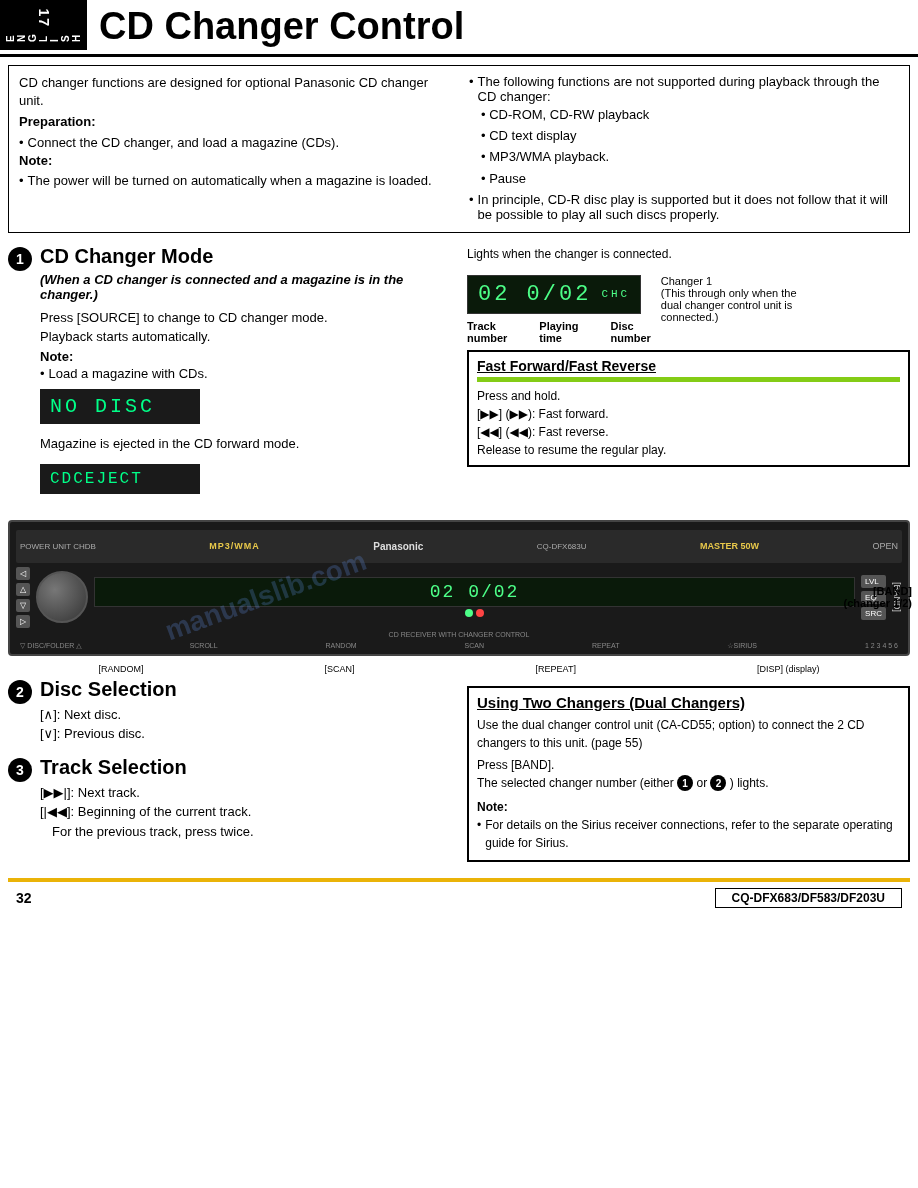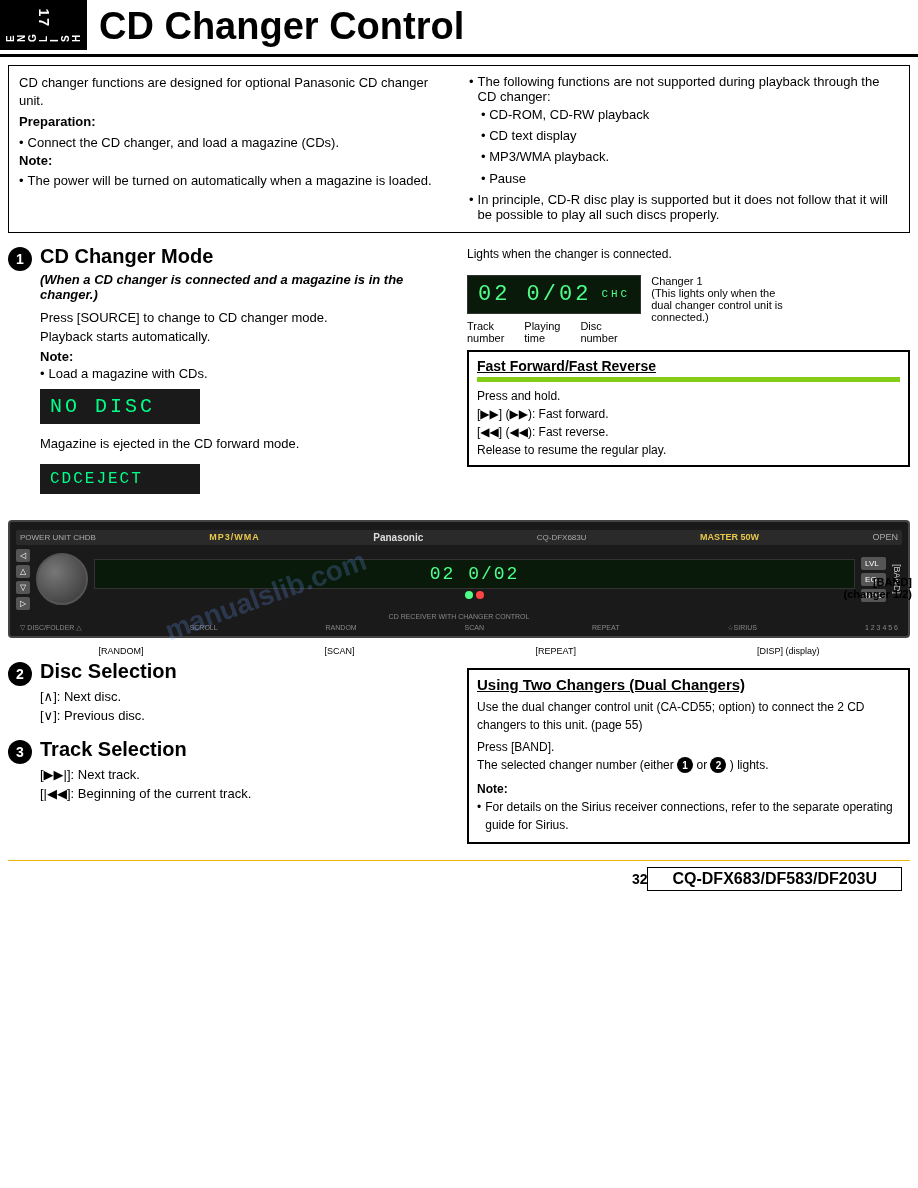--- a/index.html
+++ b/index.html
@@ -140,21 +140,21 @@
       margin: 8px 0;
       position: relative;
     }
     .cd-unit-top {
       background: #2a2a2a;
       color: #aaa;
       font-size: 8px;
       display: flex;
       align-items: center;
       justify-content: space-between;
-      padding: 2px 4px;
+      padding: 11px 4px;
       border-radius: 2px;
       margin-bottom: 4px;
     }
     .cd-unit-label {
       color: #e8c84a;
       font-size: 9px;
       font-weight: bold;
       letter-spacing: 1px;
     }
     .cd-unit-middle {
@@ -230,23 +230,24 @@
       width: fit-content;
     }
     .changer-display-small {
       font-size: 11px;
       color: #4dff88;
       margin-left: 4px;
       line-height: 1;
     }
     .display-labels {
       display: flex;
-      gap: 20px;
+      gap: 32px;
       font-size: 11px;
       margin-top: 2px;
+      font-weight: bold;
     }
 
     
     .ff-box {
       border: 2px solid #000;
       padding: 6px 8px;
       margin-bottom: 8px;
       margin-top: 4px;
     }
     .ff-title {
@@ -277,32 +278,32 @@
     .bottom-sections {
       display: flex;
       gap: 16px;
       margin-top: 0;
     }
     .bottom-left { flex: 1; }
     .bottom-right { flex: 1; }
 
     
     .footer {
-      border-top: 1px solid #eab308;
+      border-top: 4px solid #eab308;
       margin-top: 16px;
       padding: 6px 8px;
       display: flex;
-      justify-content: flex-end;
+      justify-content: space-between;
       align-items: center;
     }
     .footer-model {
       font-weight: bold;
-      font-size: 16px;
+      font-size: 12px;
       border: 1px solid #000;
-      padding: 2px 24px;
+      padding: 2px 16px;
     }
     .footer-page { font-size: 14px; font-weight: bold; }
 
     .note-bold { font-weight: bold; }
     .indent { padding-left: 12px; }
     p { line-height: 1.5; }
     .watermark {
       position: absolute;
       color: rgba(100,149,237,0.25);
       font-size: 28px;
@@ -416,21 +417,21 @@
                   <div>time</div>
                 </div>
                 <div>
                   <div>Disc</div>
                   <div>number</div>
                 </div>
               </div>
             </div>
             <div style="font-size:11px; max-width:140px; padding-top:6px;">
               <div>Changer 1</div>
-              <div>(This lights only when the dual changer control unit is connected.)</div>
+              <div>(This through only when the dual changer control unit is connected.)</div>
             </div>
           </div>
 
           <div class="ff-box">
             <div class="ff-title">Fast Forward/Fast Reverse</div>
             <div class="ff-content">
               <p>Press and hold.</p>
               <p>[▶▶] (▶▶): Fast forward.</p>
               <p>[◀◀] (◀◀): Fast reverse.</p>
               <p>Release to resume the regular play.</p>
@@ -513,20 +514,21 @@
             <p>[∨]: Previous disc.</p>
           </div>
         </div>
 
         <div class="section" style="margin-top:10px;">
           <div class="number-badge">3</div>
           <div class="section-content">
             <div class="section-title">Track Selection</div>
             <p>[▶▶|]: Next track.</p>
             <p>[|◀◀]: Beginning of the current track.</p>
+            <p class="indent">For the previous track, press twice.</p>
           </div>
         </div>
       </div>
 
       <div class="bottom-right">
         <div class="changers-box">
           <div class="changers-title">Using Two Changers (Dual Changers)</div>
           <div class="changers-content">
             <p>Use the dual changer control unit (CA-CD55; option) to connect the 2 CD changers to this unit. (page 55)</p>
             <p style="margin-top:4px;">Press [BAND].</p>

